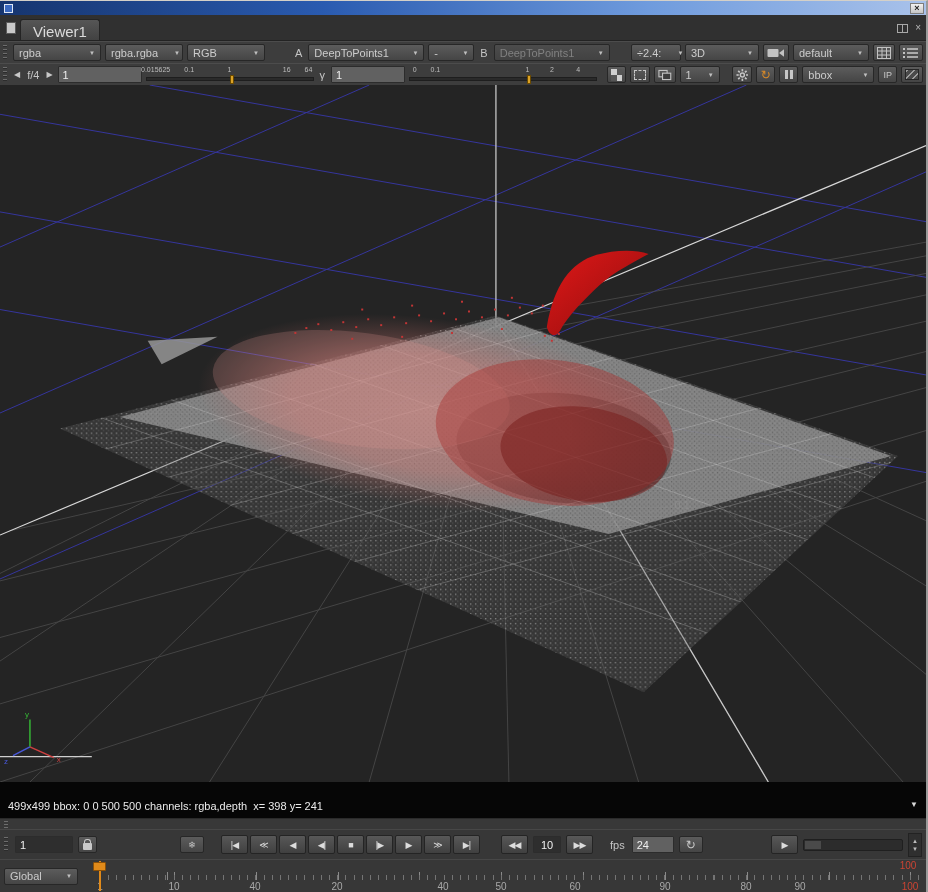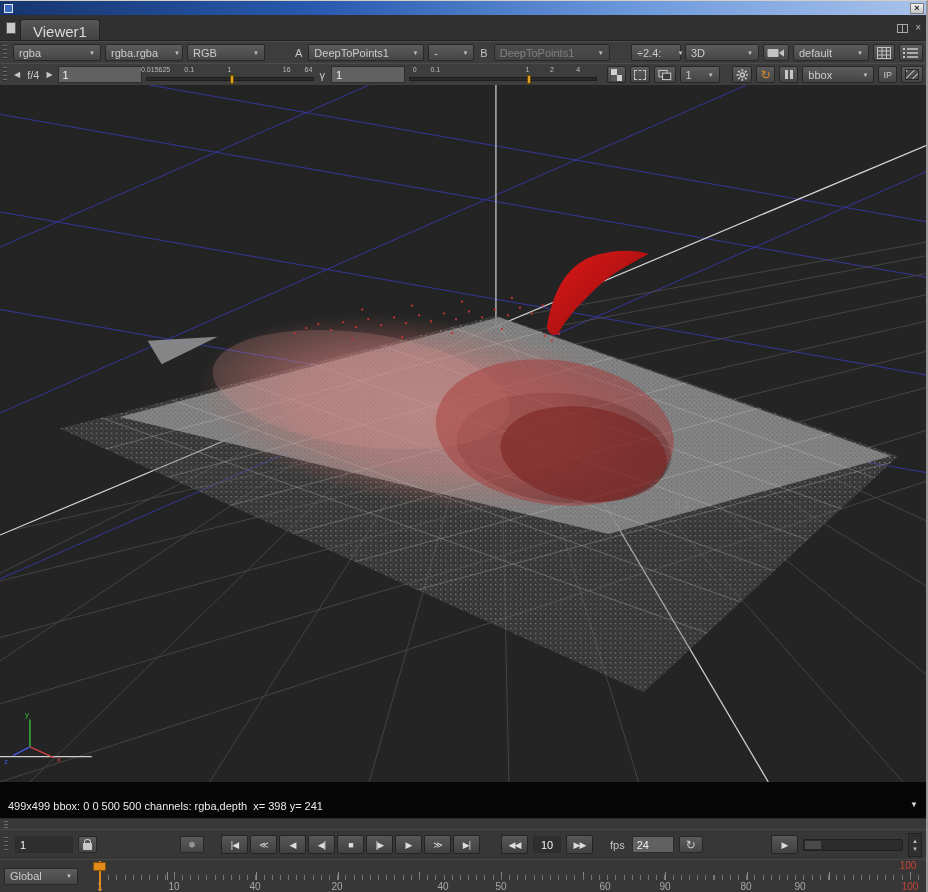--- a/index.html
+++ b/index.html
@@ -450,21 +450,21 @@
   <div class="timeline">
     <div class="ruler-area">
       <div class="major-ticks"></div>
       <div class="minor-ticks"></div>
       <span class="numlab" style="left:100px">1</span>
       <span class="numlab" style="left:174px">10</span>
       <span class="numlab" style="left:255px">40</span>
       <span class="numlab" style="left:337px">20</span>
       <span class="numlab" style="left:443px">40</span>
       <span class="numlab" style="left:501px">50</span>
-      <span class="numlab" style="left:605px">60</span>
+      <span class="numlab" style="left:575px">60</span>
       <span class="numlab" style="left:665px">90</span>
       <span class="numlab" style="left:746px">80</span>
       <span class="numlab" style="left:800px">90</span>
       <span class="numlab red" style="left:910px">100</span>
       <span class="range-end">100</span>
       <div class="playhead-line"></div>
       <div class="playhead-flag"></div>
     </div>
     <div class="dd dd-global">
       <span>Global</span>

